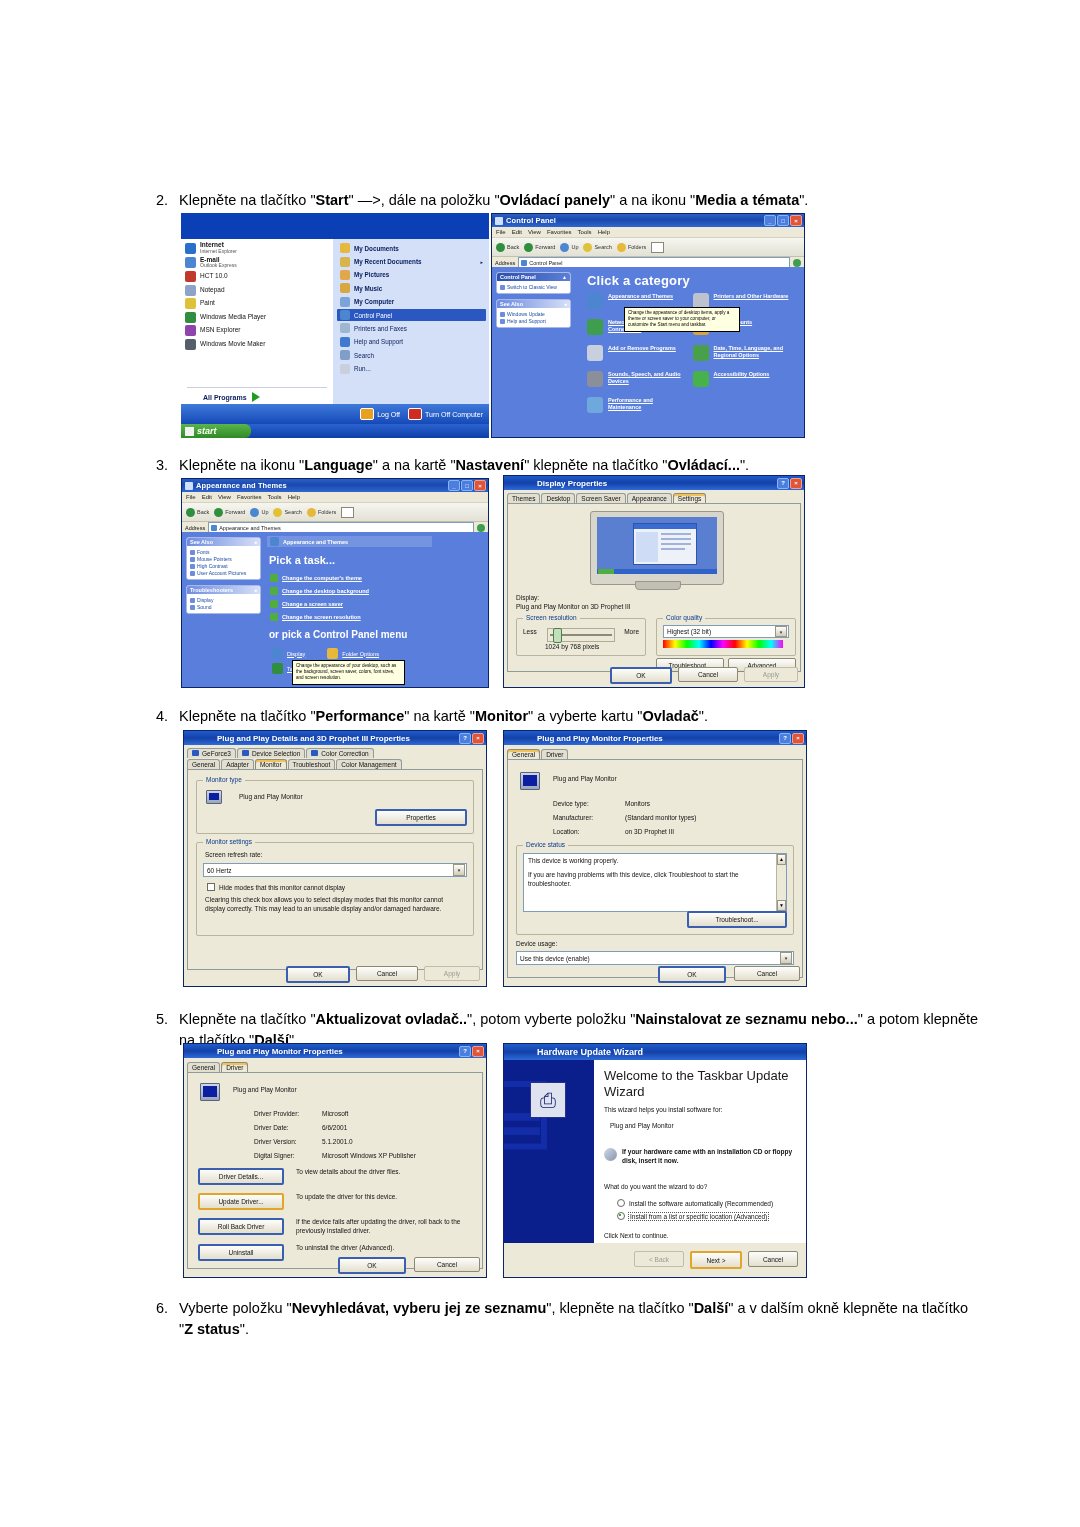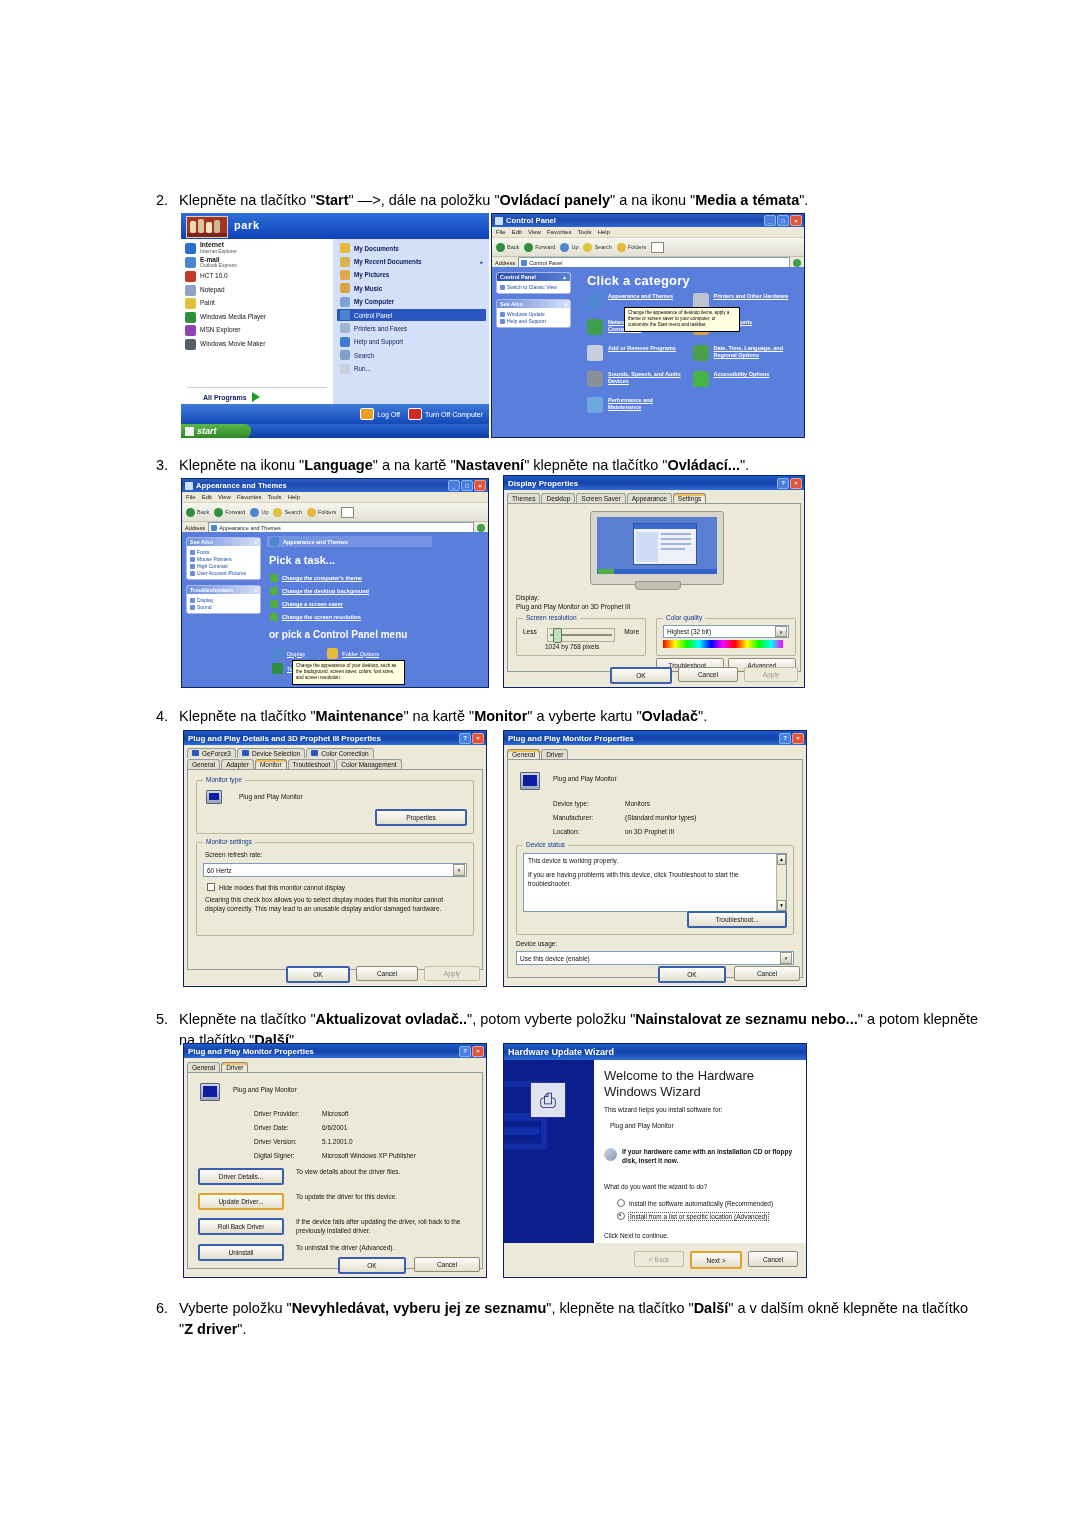--- a/index.html
+++ b/index.html
@@ -21,21 +21,21 @@
   .tbar .t{flex:1;overflow:hidden;text-overflow:clip;letter-spacing:.1px;}
   .tbtns{display:flex;gap:1px;}
   .tb{width:10px;height:9px;border-radius:2px;background:#4a7fe0;border:1px solid #8cb4f0;
       font-size:6px;color:#fff;display:flex;align-items:center;justify-content:center;line-height:1;}
   .tb.cl{background:#e0553a;border-color:#f0a090;}
   .tb.q{background:#4a7fe0;}
 
   .dlg{background:#ece9d8;border:1px solid #0a246a;}
   .dtbar{height:14px;background:linear-gradient(180deg,#1f5ccd 0%,#1341a8 50%,#2e6ad8 100%);
          display:flex;align-items:center;padding:0 2px 0 4px;color:#fff;font-size:8px;font-weight:bold;}
-  .dtbar .t{flex:1;white-space:nowrap;overflow:hidden;}
+  .dtbar .t{flex:1;white-space:nowrap;overflow:hidden;margin-left:29px;}
 
   .menubar{height:10px;background:#ece9d8;display:flex;align-items:center;gap:6px;
            padding:0 4px;font-size:6px;color:#222;border-bottom:1px solid #d6d2c2;}
   .toolbar{height:18px;background:linear-gradient(180deg,#f6f6f0,#e3e1d4);display:flex;align-items:center;
            gap:5px;padding:0 4px;font-size:6px;color:#333;border-bottom:1px solid #c3c0b0;}
   .addrbar{height:11px;background:#ece9d8;display:flex;align-items:center;gap:3px;padding:0 3px;font-size:6px;
            border-bottom:1px solid #97958a;}
   .addrbox{flex:1;height:9px;background:#fff;border:1px solid #7f9db9;display:flex;align-items:center;
            padding:0 2px;font-size:5.5px;color:#222;gap:2px;}
   .cbody{background:#5a7edc;position:absolute;left:0;right:0;bottom:0;}
@@ -93,30 +93,20 @@
 
 <div class="page">
 
   <div class="step" style="left:152px;top:190px;">
     <span class="num">2.</span>
     <span class="txt"><span>Klepněte na tlačítko "</span><span class="b">Start</span><span>" —&gt;, dále na položku "</span><span class="b">Ovládací panely</span><span>" a na ikonu "</span><span class="b">Media a témata</span><span>".</span></span>
   </div>
 
   <div class="shot" style="left:181px;top:213px;width:308px;height:225px;background:#0b3fb5;">
 
-    <div style="position:absolute;left:0;top:0;right:0;height:26px;background:linear-gradient(180deg,#2f6fd8,#0e42b8);">
-      <div style="position:absolute;left:5px;top:3px;width:40px;height:20px;background:#a33426;border:1px solid #d9d2c2;">
-        <div style="position:absolute;left:3px;top:4px;width:6px;height:12px;background:#e7d9b2;border-radius:2px;"></div>
-        <div style="position:absolute;left:11px;top:2px;width:6px;height:14px;background:#d8c79e;border-radius:2px;"></div>
-        <div style="position:absolute;left:19px;top:5px;width:6px;height:11px;background:#efe3c0;border-radius:2px;"></div>
-        <div style="position:absolute;left:27px;top:3px;width:6px;height:13px;background:#cdbb91;border-radius:2px;"></div>
-        <div style="position:absolute;left:0;bottom:0;right:0;height:4px;background:#7c241a;"></div>
-      </div>
-      <div style="position:absolute;left:53px;top:6px;color:#fff;font-size:11px;font-weight:bold;letter-spacing:.6px;">park</div>
-    </div>
 
     <div style="position:absolute;left:0;top:26px;width:152px;bottom:34px;background:#fff;">
       <div id="sm-left" style="padding:3px 2px 0 4px;">
           <div style="display: flex; align-items: center; gap: 4px; margin-bottom: 2.5px;">
             <span style="width: 11px; height: 11px; border-radius: 2px; flex: 0 0 auto; background: rgb(42, 111, 201);"></span>
             <div style="line-height: 1.05;">
               <div style="font-size: 6.5px; font-weight: bold; color: rgb(17, 17, 17);">Internet</div>
               <div style="font-size: 5px; color: rgb(85, 85, 85);">Internet Explorer</div>
             </div>
           </div>
@@ -558,21 +548,21 @@
     </div>
     <div style="position:absolute;right:6px;bottom:3px;display:flex;gap:6px;">
       <span class="btn def" style="width:58px;height:13px;">OK</span>
       <span class="btn" style="width:58px;height:13px;">Cancel</span>
       <span class="btn dis" style="width:52px;height:13px;background:#ece9d8;border-color:#c0bda8;">Apply</span>
     </div>
   </div>
 
   <div class="step" style="left:152px;top:706px;">
     <span class="num">4.</span>
-    <span class="txt"><span>Klepněte na tlačítko "</span><span class="b">Maintenance</span><span>" na kartě "</span><span class="b">Monitor</span><span>" a vyberte kartu "</span><span class="b">Ovladač</span><span>".</span></span>
+    <span class="txt"><span>Klepněte na tlačítko "</span><span class="b">Performance</span><span>" na kartě "</span><span class="b">Monitor</span><span>" a vyberte kartu "</span><span class="b">Ovladač</span><span>".</span></span>
   </div>
 
   <div class="shot dlg" style="left:183px;top:730px;width:304px;height:257px;">
     <div class="dtbar">
       <span class="t">Plug and Play Details and 3D Prophet III Properties</span>
       <span class="tbtns">
         <span class="tb q">?</span>
         <span class="tb cl">×</span>
       </span>
     </div>
@@ -734,21 +724,21 @@
 
   <div class="shot" style="left:503px;top:1043px;width:304px;height:235px;border:1px solid #0a246a;background:#ece9d8;">
     <div class="dtbar" style="height:16px;">
       <span class="t" style="font-size:9px;">Hardware Update Wizard</span>
     </div>
     <div style="position:absolute;left:0;top:16px;right:0;bottom:34px;background:#fff;">
       <div class="wizside">
         <div class="glyph">⌸</div>
         <div class="wizicon">⎙</div>
       </div>
-      <div style="position:absolute;left:100px;top:8px;right:8px;font-size:13px;color:#1a1a1a;line-height:1.2;">Welcome to the Hardware Windows Wizard</div>
+      <div style="position:absolute;left:100px;top:8px;right:8px;font-size:13px;color:#1a1a1a;line-height:1.2;">Welcome to the Taskbar Update Wizard</div>
       <div style="position:absolute;left:100px;top:46px;right:8px;font-size:6.5px;color:#111;">This wizard helps you install software for:</div>
       <div style="position:absolute;left:106px;top:62px;right:8px;font-size:6.5px;color:#111;">Plug and Play Monitor</div>
       <div style="position:absolute;left:100px;top:88px;right:8px;display:flex;gap:5px;align-items:flex-start;">
         <span style="width:13px;height:13px;border-radius:50%;background:linear-gradient(135deg,#cfd8e6,#8795ac);flex:none;"></span>
         <span style="font-size:6.5px;font-weight:bold;color:#111;line-height:1.35;">If your hardware came with an installation CD or floppy disk, insert it now.</span>
       </div>
       <div style="position:absolute;left:100px;top:123px;right:8px;font-size:6.5px;color:#111;">What do you want the wizard to do?</div>
       <div id="wz-opts" style="position:absolute;left:113px;top:139px;right:8px;">
           <div style="display: flex; align-items: center; gap: 4px; margin-bottom: 5px;">
             <span class="radio"></span>
@@ -763,16 +753,16 @@
     </div>
     <div style="position:absolute;right:8px;bottom:8px;display:flex;gap:6px;">
       <span class="btn dis" style="width:48px;height:14px;background:#ece9d8;border-color:#c0bda8;">&lt; Back</span>
       <span class="btn" style="width:48px;height:14px;border:2px solid #e0a52a;">Next &gt;</span>
       <span class="btn" style="width:48px;height:14px;">Cancel</span>
     </div>
   </div>
 
   <div class="step" style="left:152px;top:1298px;">
     <span class="num">6.</span>
-    <span class="txt"><span>Vyberte položku "</span><span class="b">Nevyhledávat, vyberu jej ze seznamu</span><span>", klepněte na tlačítko "</span><span class="b">Další</span><span>" a v dalším okně klepněte na tlačítko "</span><span class="b">Z driver</span><span>".</span></span>
+    <span class="txt"><span>Vyberte položku "</span><span class="b">Nevyhledávat, vyberu jej ze seznamu</span><span>", klepněte na tlačítko "</span><span class="b">Další</span><span>" a v dalším okně klepněte na tlačítko "</span><span class="b">Z status</span><span>".</span></span>
   </div>
 
 </div>
 
 </body></html>

